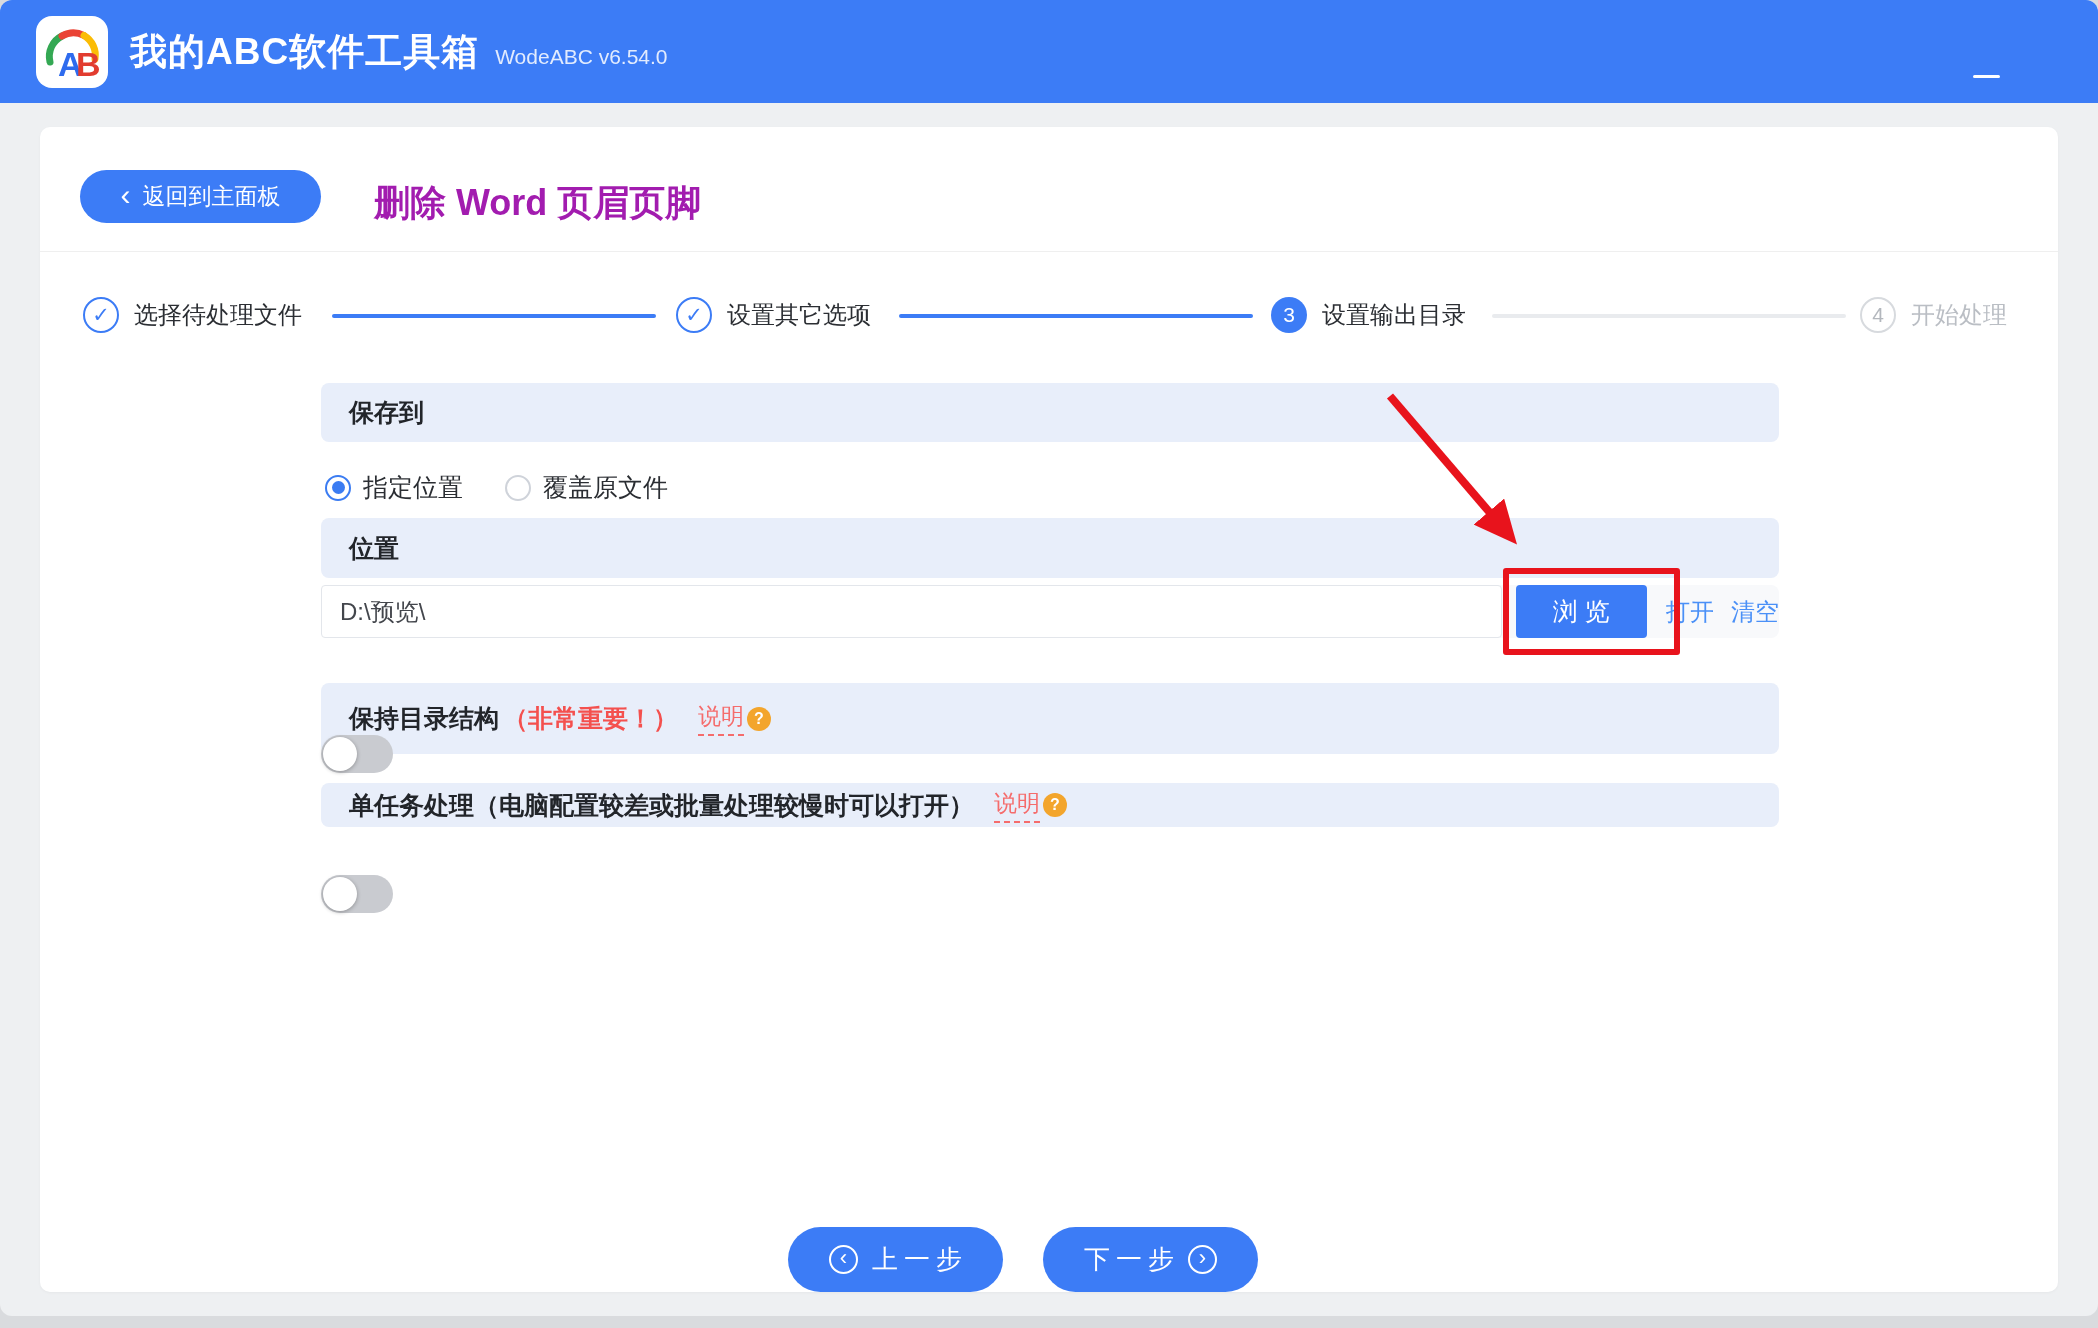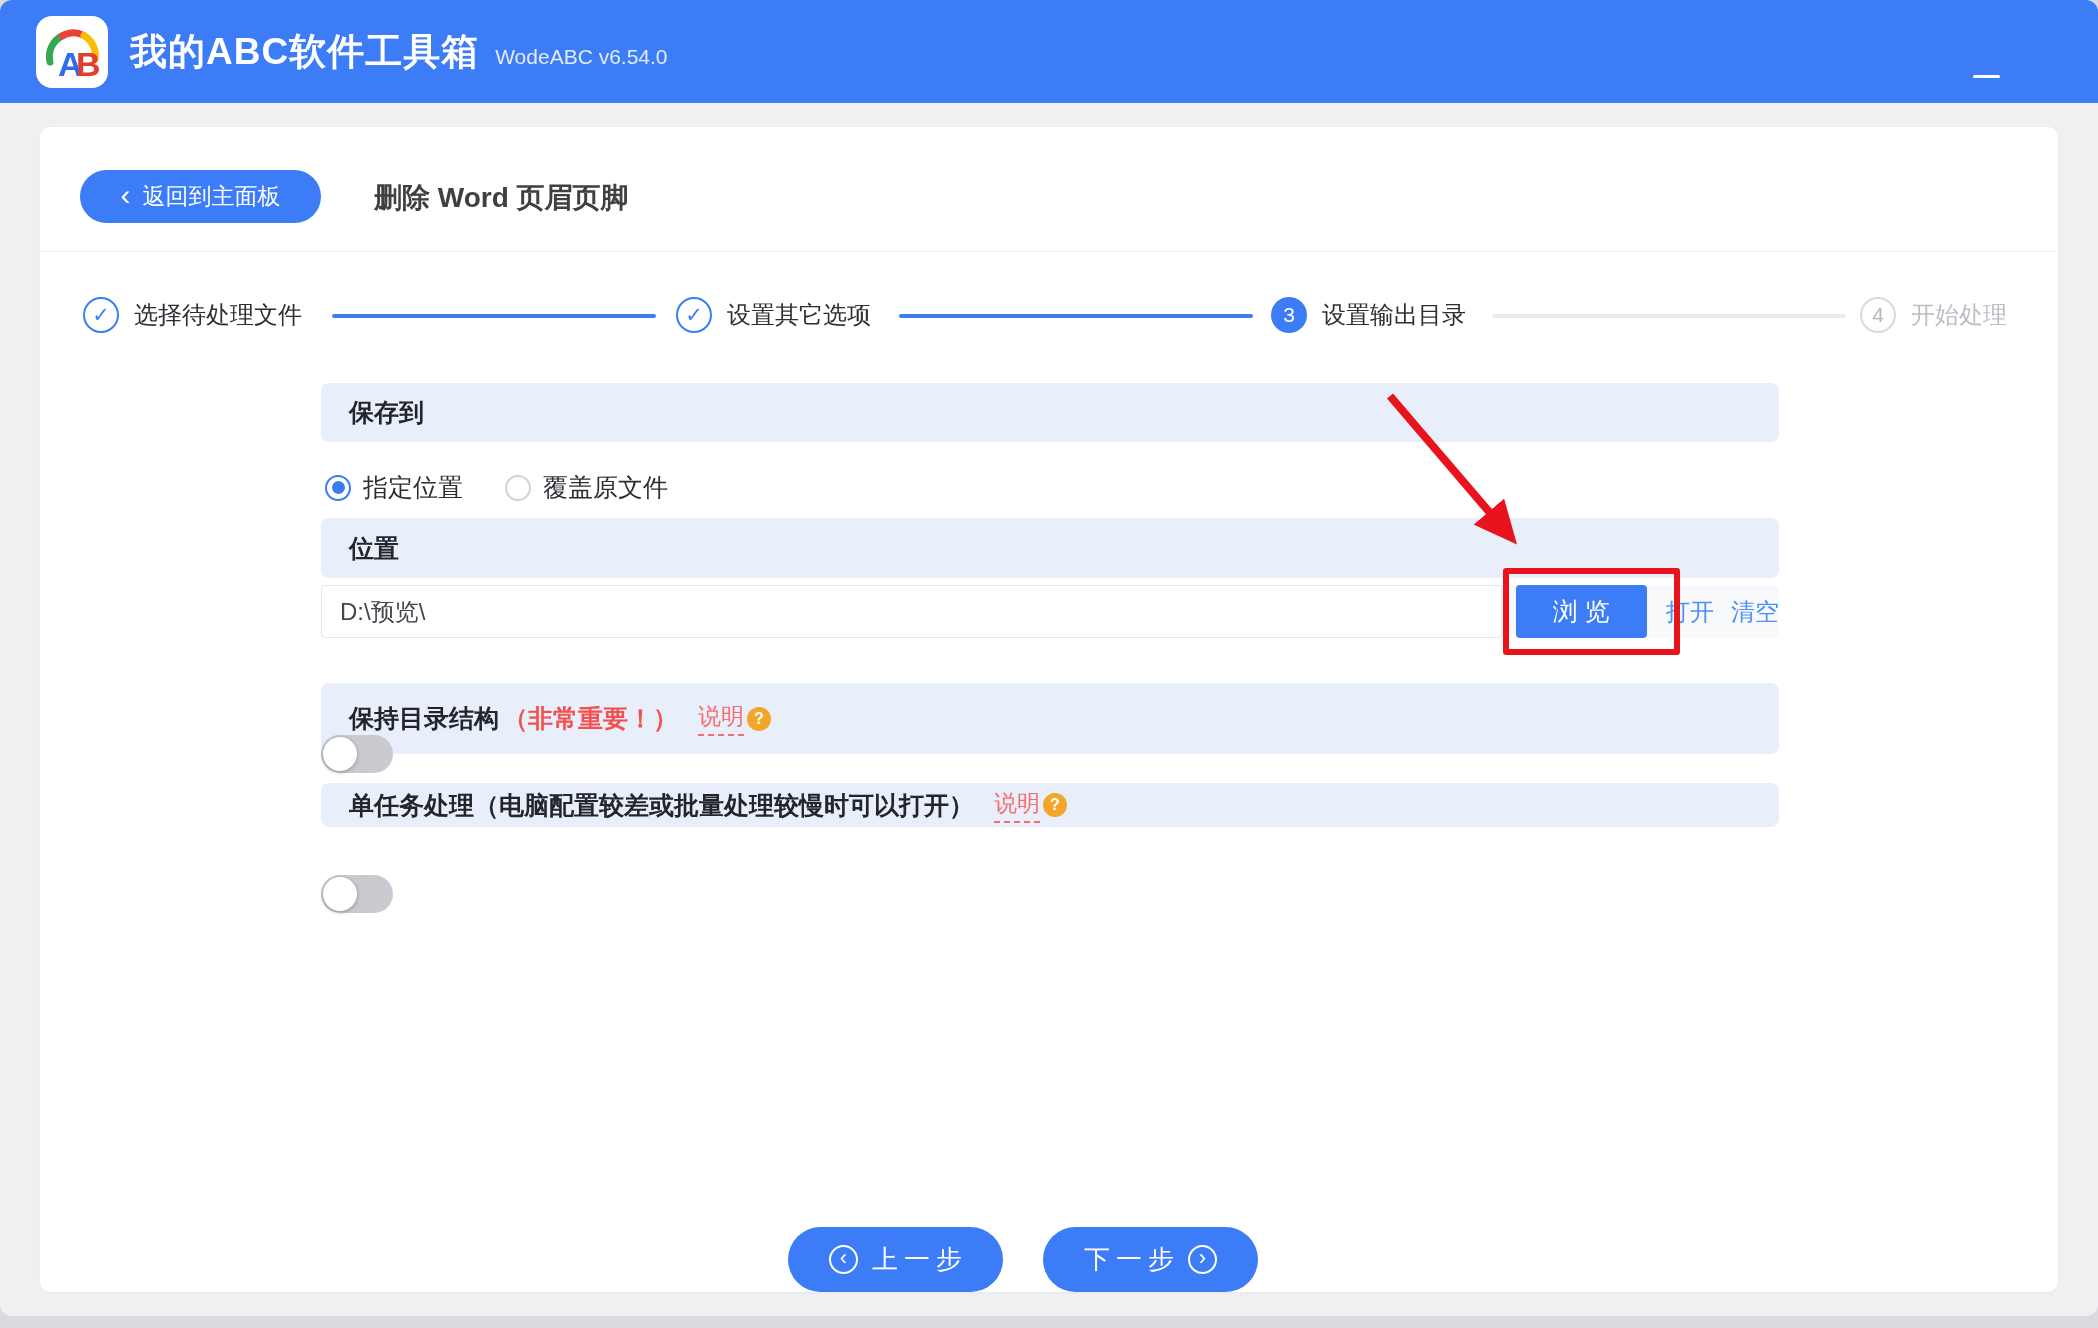--- a/index.html
+++ b/index.html
@@ -18,21 +18,21 @@
   .pc-pill { display:flex; align-items:center; gap:10px; height:50px; padding:0 24px; background:#ffffff; border:none; border-radius:25px; font-size:23px; color:#1d2025; font-family:inherit; cursor:pointer; margin-right:26px; }
   .tb-icon { width:96px; height:96px; background:transparent; border:none; color:#ffffff; display:flex; align-items:center; justify-content:center; cursor:pointer; }
   .gear-glyph { font-size:36px; line-height:1; font-family:"DejaVu Sans",sans-serif; }
   .help-circ { width:31px; height:31px; border:2.5px solid #ffffff; border-radius:50%; display:flex; align-items:center; justify-content:center; font-size:19px; font-weight:bold; }
   .min-bar { width:27px; height:3px; background:#ffffff; border-radius:2px; display:block; }
 
   
   .card { position:absolute; left:40px; top:127px; width:2018px; height:1165px; background:#ffffff; border-radius:10px; box-shadow:0 1px 3px rgba(0,0,0,.04); }
   .back-btn { position:absolute; left:40px; top:43px; width:241px; height:53px; border:none; border-radius:27px; background:#3c7cf6; color:#ffffff; font-size:23px; font-family:inherit; display:flex; align-items:center; justify-content:center; gap:12px; cursor:pointer; }
   .back-chev { font-size:30px; line-height:1; margin-top:-4px; }
-  .page-title { position:absolute; left:334px; top:52px; font-size:28px; font-weight:bold; color:#404040; }
+  .page-title { position:absolute; left:334px; top:52px; font-size:36px; font-weight:bold; color:#a21caf; }
   .hdr-divider { position:absolute; left:0; top:124px; width:100%; height:1px; background:#efefef; }
 
   
   .steps { position:absolute; left:0; top:170px; width:100%; height:38px; }
   .step { position:absolute; top:0; display:flex; align-items:center; gap:15px; }
   .step-circle { width:36px; height:36px; border-radius:50%; display:flex; align-items:center; justify-content:center; font-size:21px; flex:0 0 auto; }
   .step-circle.done { border:2px solid #3c7cf6; color:#3c7cf6; }
   .step-circle.current { background:#3c7cf6; color:#ffffff; }
   .step-circle.pending { border:2px solid #d7dade; color:#b3b7bd; }
   .step-label { font-size:24px; color:#2b2e33; white-space:nowrap; }

